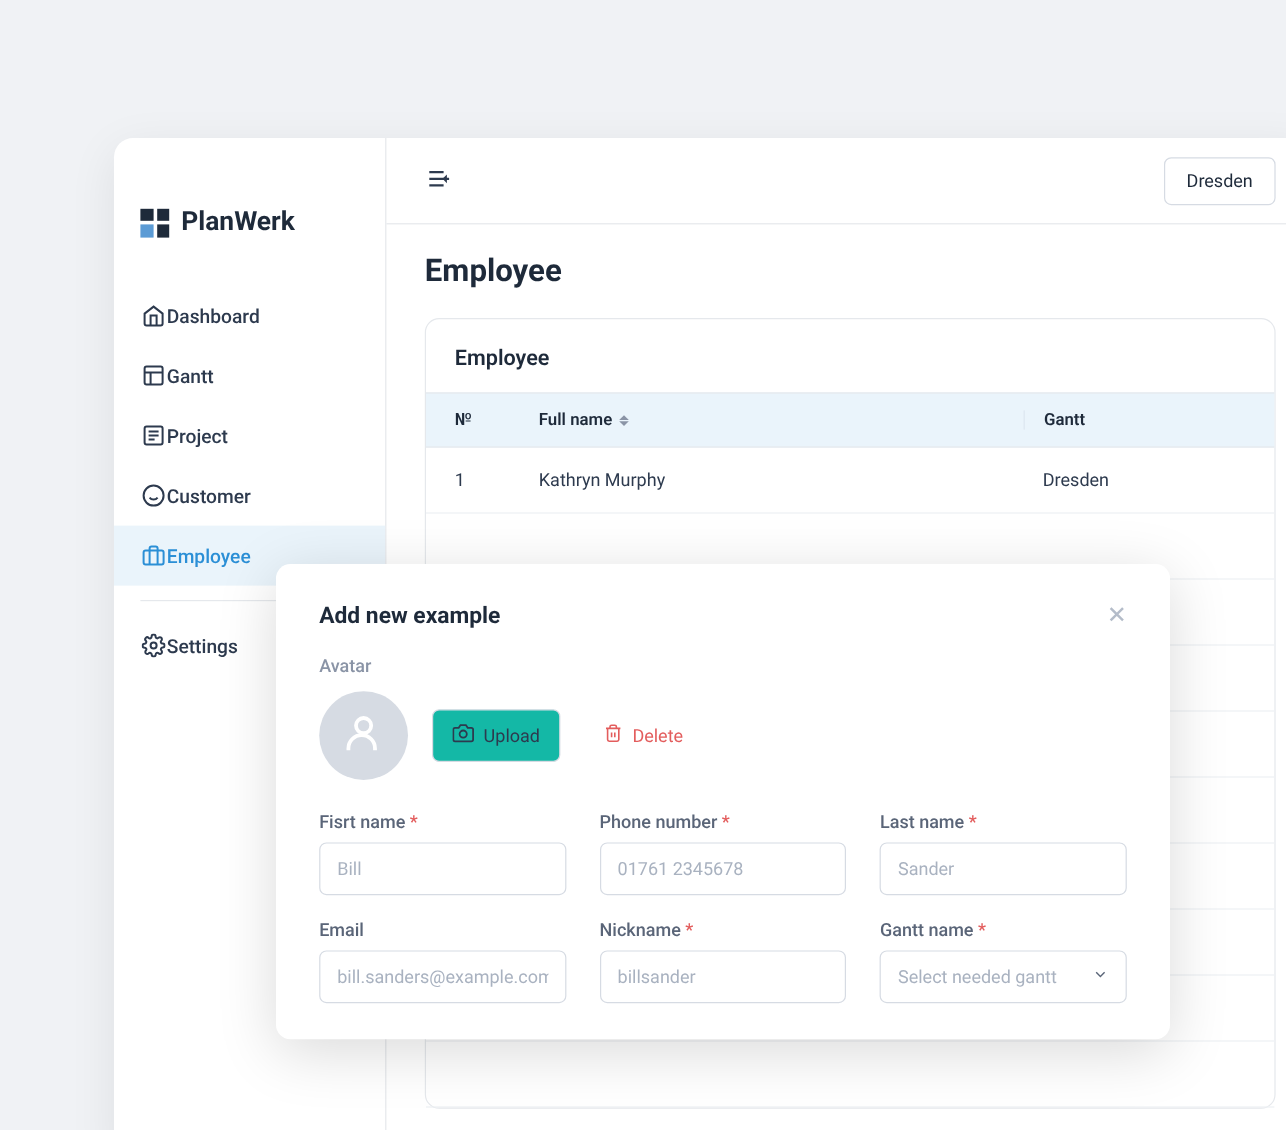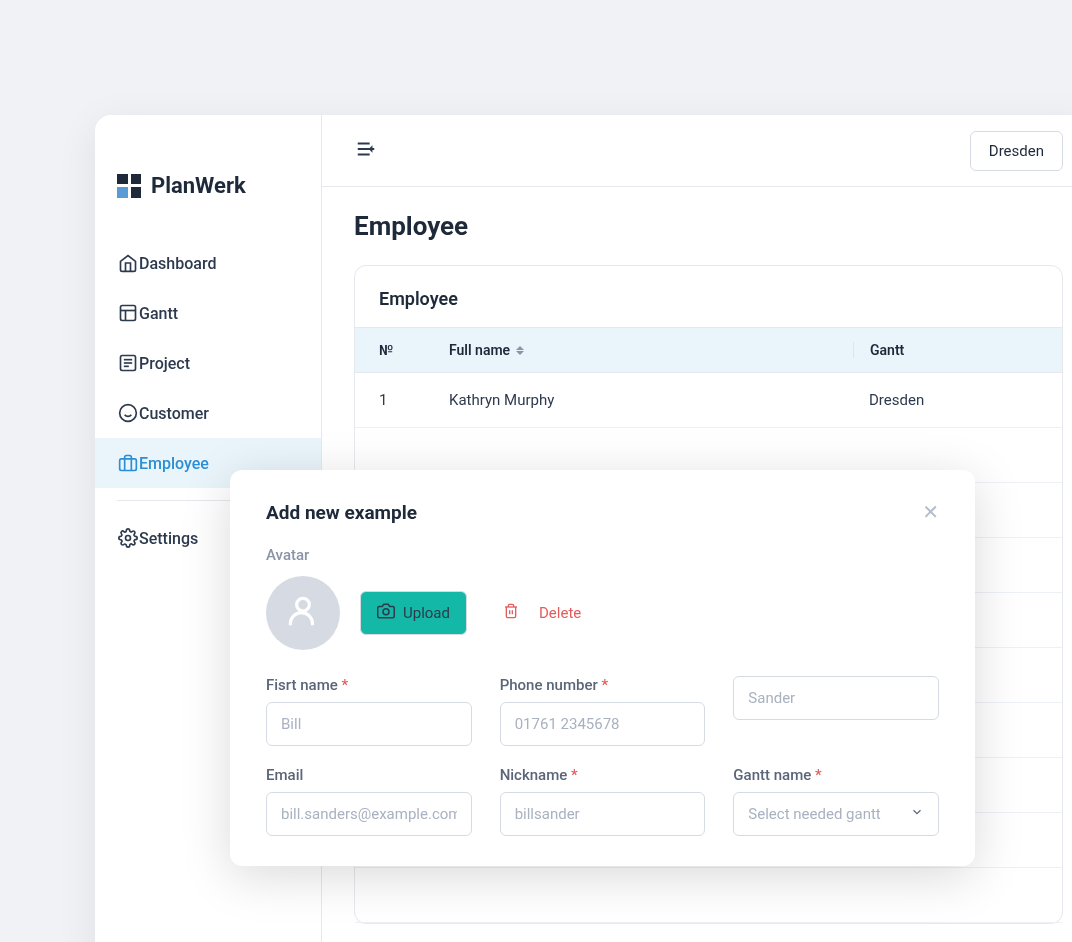--- a/index.html
+++ b/index.html
@@ -239,21 +239,21 @@
       border-radius: 6px;
       padding: 10px 16px;
       font-size: 15px;
       color: #2d3a4e;
       background: #14b8a6;
       cursor: pointer;
     }
     .delete-btn {
       display: flex;
       align-items: center;
-      gap: 20px;
+      gap: 8px;
       color: #e35d5d;
       font-size: 15px;
       background: none;
       border: none;
       cursor: pointer;
       margin-left: 16px;
     }
     .form-grid {
       display: grid;
       grid-template-columns: 1fr 1fr 1fr;
@@ -468,20 +468,21 @@
   <div class="form-grid">
     <div class="form-field">
       <label><span>Fisrt name</span> <span class="req">*</span></label>
       <input type="text" placeholder="Bill" style="">
     </div>
     <div class="form-field">
       <label><span>Phone number</span> <span class="req">*</span></label>
       <input type="text" placeholder="01761 2345678" style="">
     </div>
     <div class="form-field">
+      <label><span>Last name</span> <span class="req">*</span></label>
       <input type="text" placeholder="Sander" style="">
     </div>
     <div class="form-field">
       <label><span>Email</span></label>
       <input type="text" placeholder="bill.sanders@example.com" style="">
     </div>
     <div class="form-field">
       <label><span>Nickname</span> <span class="req">*</span></label>
       <input type="text" placeholder="billsander" style="">
     </div>

